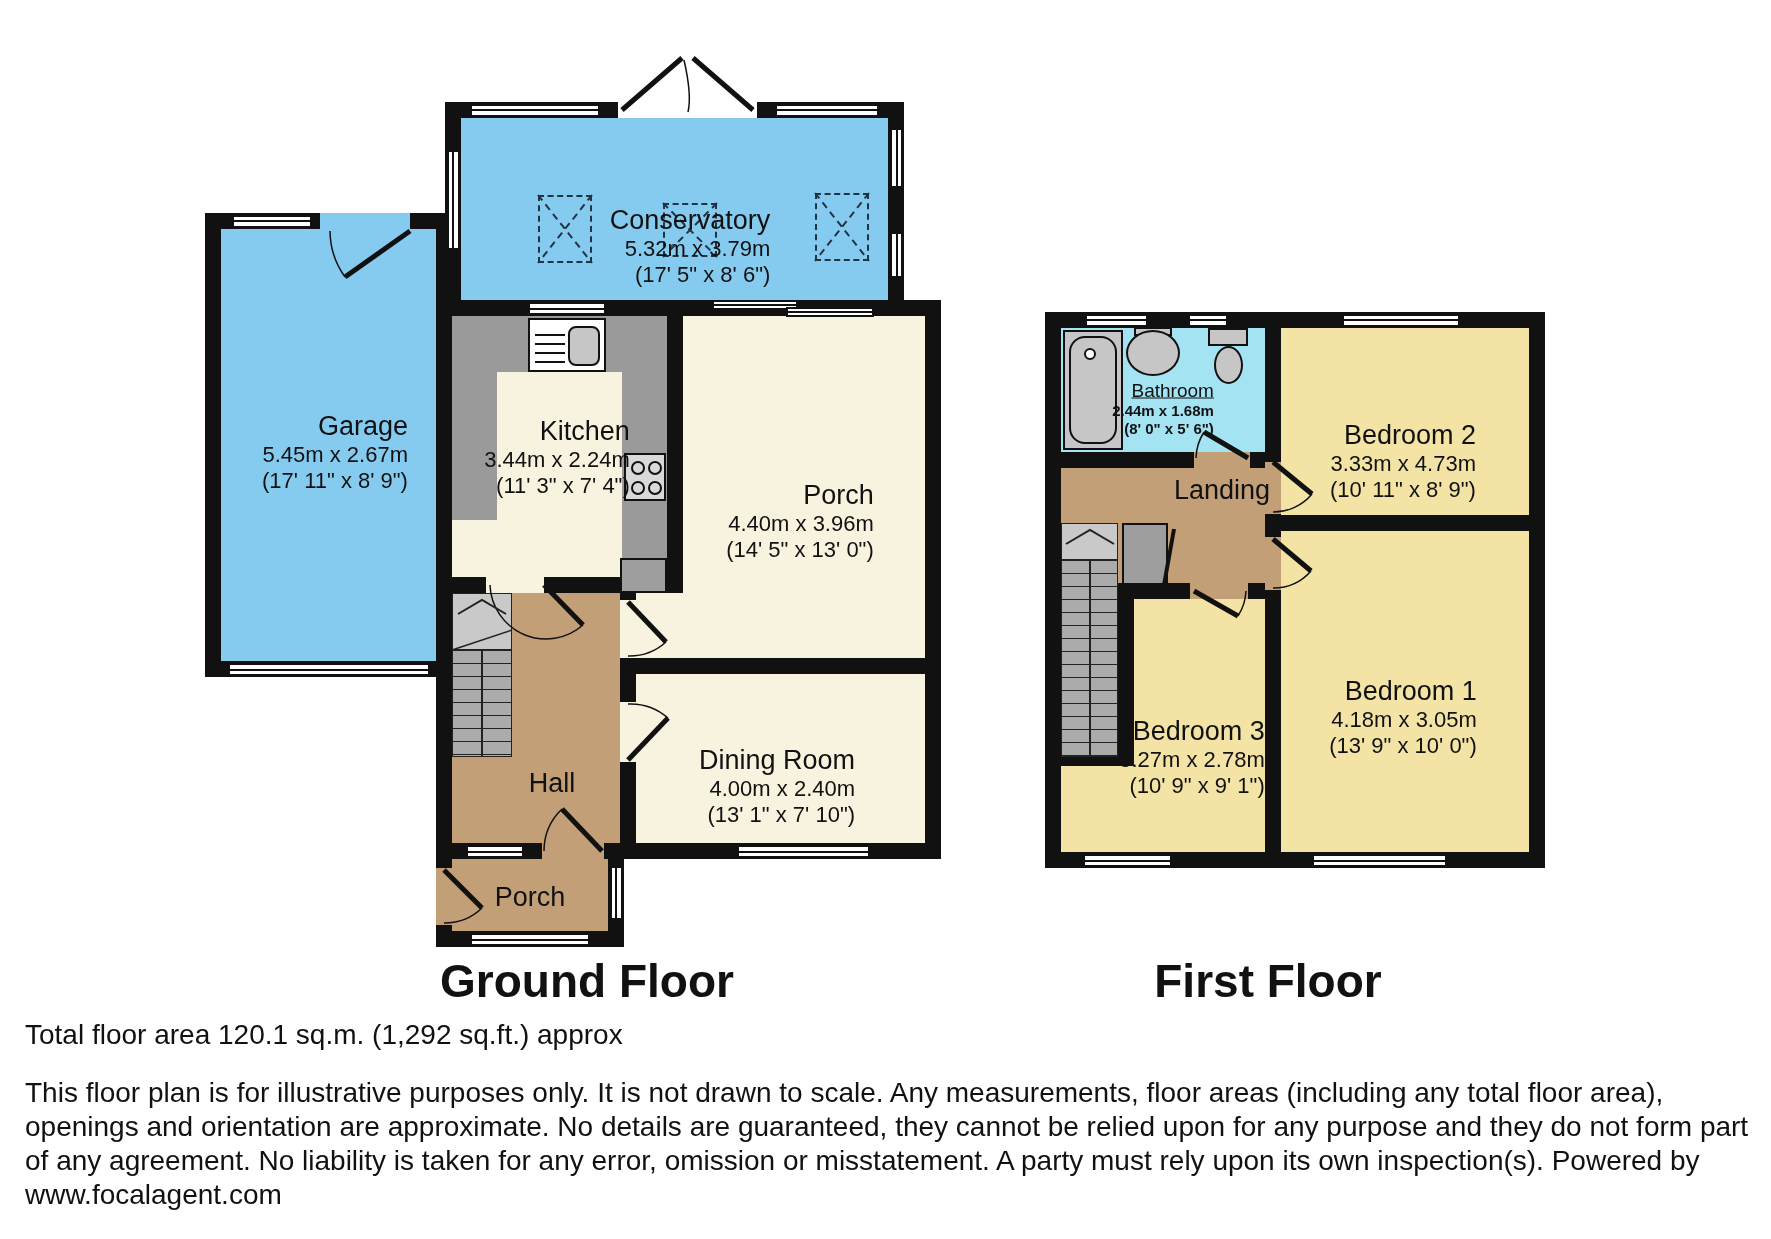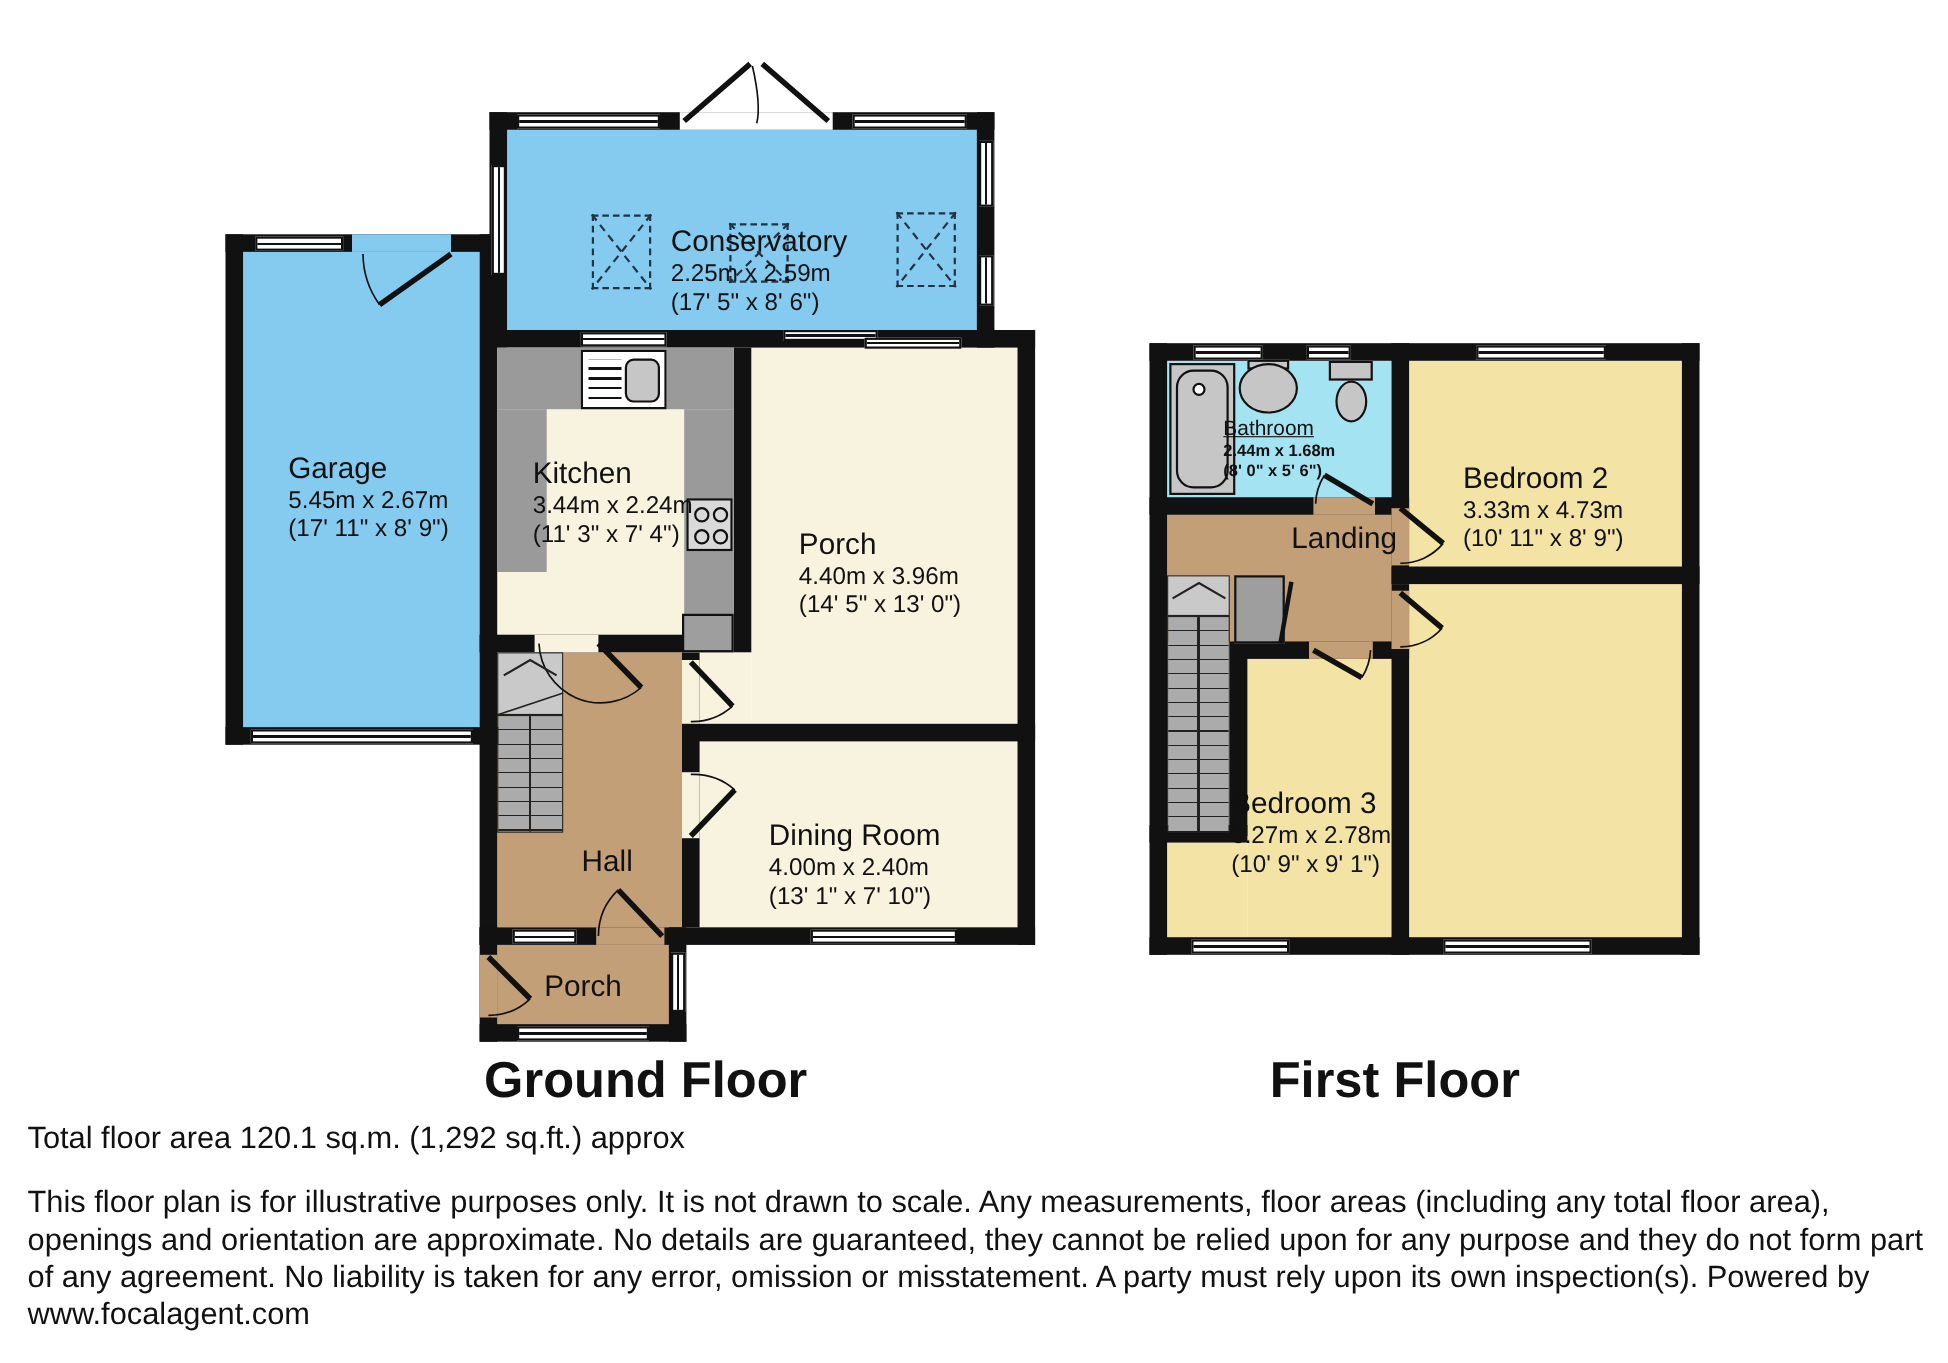--- a/index.html
+++ b/index.html
@@ -18,21 +18,21 @@
   .win-v{background-image:linear-gradient(to right,transparent calc(50% - 1px),#111 calc(50% - 1px),#111 calc(50% + 1px),transparent calc(50% + 1px));background-color:#fff;}
   .counter{position:absolute;background:var(--counter,#9A9A9A);}
   .graybox{position:absolute;background:#9E9E9E;border:2px solid #111;box-sizing:border-box;}
   .stairs{position:absolute;border:1px solid #222;box-sizing:border-box;
     background-image:
       linear-gradient(to right,transparent calc(50% - 1px),#222 calc(50% - 1px),#222 calc(50% + 1px),transparent calc(50% + 1px)),
       repeating-linear-gradient(to bottom,#ABABAB 0 12px,#222 12px 13px);}
   .stairtop{position:absolute;background:#C9C9C9;border:1px solid #222;box-sizing:border-box;}
   .fixture{position:absolute;background:var(--fixture,#C6C6C6);border:2px solid #111;box-sizing:border-box;}
   .skylight{position:absolute;border:2px dashed #223344;box-sizing:border-box;}
-  .rlabel{position:absolute;transform:translate(-50%,-50%);text-align:left;white-space:nowrap;z-index:30;}
+  .rlabel{position:absolute;transform:translate(-50%,-50%);text-align:right;white-space:nowrap;z-index:30;}
   .rlabel .nm{font-size:27px;line-height:31px;}
   .rlabel .dm{font-size:22px;line-height:26px;}
   .rlabel.small .nm{font-size:19px;line-height:23px;font-weight:bold;text-decoration:underline;}
   .rlabel.small .dm{font-size:15px;line-height:18px;font-weight:bold;}
   .floor-label{position:absolute;transform:translate(-50%,-50%);font-size:46px;font-weight:bold;white-space:nowrap;z-index:30;}
   .footer-line{position:absolute;left:25px;font-size:28px;line-height:34px;}
   #doors{position:absolute;left:0;top:0;z-index:20;pointer-events:none;}
   .hob{position:absolute;background:#D9D9D9;border:2px solid #111;box-sizing:border-box;}
   .burner{position:absolute;width:14px;height:14px;border:2px solid #111;border-radius:50%;box-sizing:border-box;}
   .sinkunit{position:absolute;background:#fff;border:2px solid #111;box-sizing:border-box;}
@@ -235,21 +235,21 @@
         <path d="M592,195 L538,263"></path>
       <path d="M663,203 L717,257"></path>
         <path d="M717,203 L663,257"></path>
       <path d="M815,193 L869,261"></path>
         <path d="M869,193 L815,261"></path>
     </g>
   </svg>
 
   <div class="rlabel" style="left:690px;top:246px;">
     <div class="nm">Conservatory</div>
-    <div class="dm">2.25m x 2.59m</div>
+    <div class="dm">5.32m x 3.79m</div>
     <div class="dm">(17' 5" x 8' 6")</div>
   </div>
   <div class="rlabel" style="left:335px;top:452px;">
     <div class="nm">Garage</div>
     <div class="dm">5.45m x 2.67m</div>
     <div class="dm">(17' 11" x 8' 9")</div>
   </div>
   <div class="rlabel" style="left:557px;top:457px;">
     <div class="nm">Kitchen</div>
     <div class="dm">3.44m x 2.24m</div>
@@ -283,19 +283,24 @@
     <div class="dm">(10' 11" x 8' 9")</div>
   </div>
   <div class="rlabel" style="left:1222px;top:490px;">
     <div class="nm">Landing</div>
   </div>
   <div class="rlabel" style="left:1192px;top:757px;">
     <div class="nm">Bedroom 3</div>
     <div class="dm">3.27m x 2.78m</div>
     <div class="dm">(10' 9" x 9' 1")</div>
   </div>
+  <div class="rlabel" style="left:1403px;top:717px;">
+    <div class="nm">Bedroom 1</div>
+    <div class="dm">4.18m x 3.05m</div>
+    <div class="dm">(13' 9" x 10' 0")</div>
+  </div>
 
   <div class="floor-label" style="left:587px;top:981px;">Ground Floor</div>
   <div class="floor-label" style="left:1268px;top:981px;">First Floor</div>
 
   <div class="footer-line" style="top:1018px;">Total floor area 120.1 sq.m. (1,292 sq.ft.) approx</div>
   <div class="footer-line" style="top:1076px;width:1740px;white-space:normal;">This floor plan is for illustrative purposes only. It is not drawn to scale. Any measurements, floor areas (including any total floor area), openings and orientation are approximate. No details are guaranteed, they cannot be relied upon for any purpose and they do not form part of any agreement. No liability is taken for any error, omission or misstatement. A party must rely upon its own inspection(s). Powered by www.focalagent.com</div>
 </div>
 
 </body></html>

